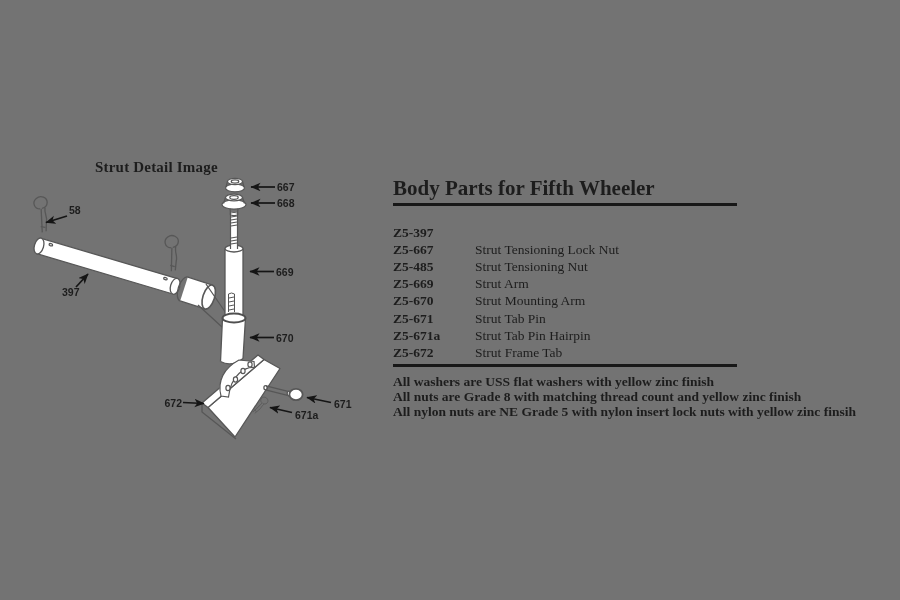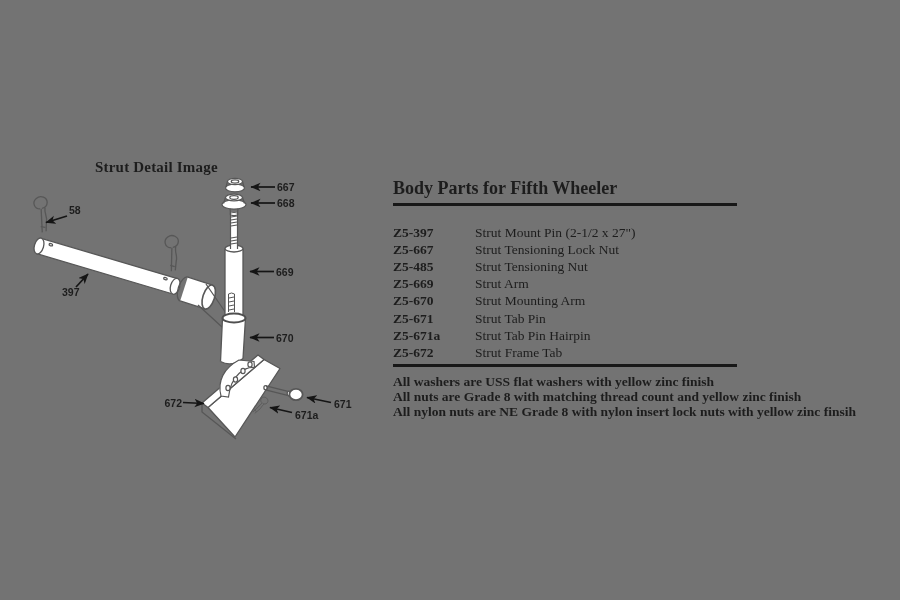--- a/index.html
+++ b/index.html
@@ -12,21 +12,21 @@
   .diagram-title{
     left:95px;top:159px;font-size:15px;font-weight:bold;letter-spacing:.2px;
     white-space:nowrap;
   }
   svg text.callout{
     font-family:"Liberation Sans",sans-serif;font-size:10.5px;font-weight:bold;
     fill:#1d1d1d;
   }
   
   .table-block{left:393px;top:179px;width:480px;}
-  .tbl-title{font-size:18px;font-weight:bold;line-height:18px;white-space:nowrap;}
+  .tbl-title{font-size:21px;font-weight:bold;line-height:18px;white-space:nowrap;}
   .rule{height:2.5px;background:#181818;width:344px;}
   .rule-top{margin-top:6px;}
   .rule-bottom{margin-top:3px;}
   .rows{margin-top:18px;}
   .prow{display:flex;line-height:17.2px;font-size:13.5px;white-space:nowrap;}
   .pnum{width:82px;font-weight:bold;}
   .notes{margin-top:7px;font-size:13.5px;line-height:15.1px;font-weight:bold;}
   .note-line{white-space:nowrap;}
 </style>
 </head>
@@ -151,21 +151,20 @@
     <text class="callout" x="44" y="59">58</text>
   </svg>
 
   <div class="abs table-block">
     <div class="tbl-title">Body Parts for Fifth Wheeler</div>
     <div class="rule rule-top"></div>
 
     <div class="rows">
       <div class="prow">
         <span class="pnum">Z5-397</span>
-        <span class="pdesc">Strut Mount Pin (2-1/2 x 27")</span>
       </div>
       <div class="prow">
         <span class="pnum">Z5-667</span>
         <span class="pdesc">Strut Tensioning Lock Nut</span>
       </div>
       <div class="prow">
         <span class="pnum">Z5-485</span>
         <span class="pdesc">Strut Tensioning Nut</span>
       </div>
       <div class="prow">
@@ -188,17 +187,17 @@
         <span class="pnum">Z5-672</span>
         <span class="pdesc">Strut Frame Tab</span>
       </div>
     </div>
 
     <div class="rule rule-bottom"></div>
 
     <div class="notes">
       <div class="note-line">All washers are USS flat washers with yellow zinc finish</div>
       <div class="note-line">All nuts are Grade 8 with matching thread count and yellow zinc finish</div>
-      <div class="note-line">All nylon nuts are NE Grade 8 with nylon insert lock nuts with yellow zinc finsih</div>
+      <div class="note-line">All nylon nuts are NE Grade 5 with nylon insert lock nuts with yellow zinc finsih</div>
     </div>
   </div>
 
 </div>
 
 </body></html>

